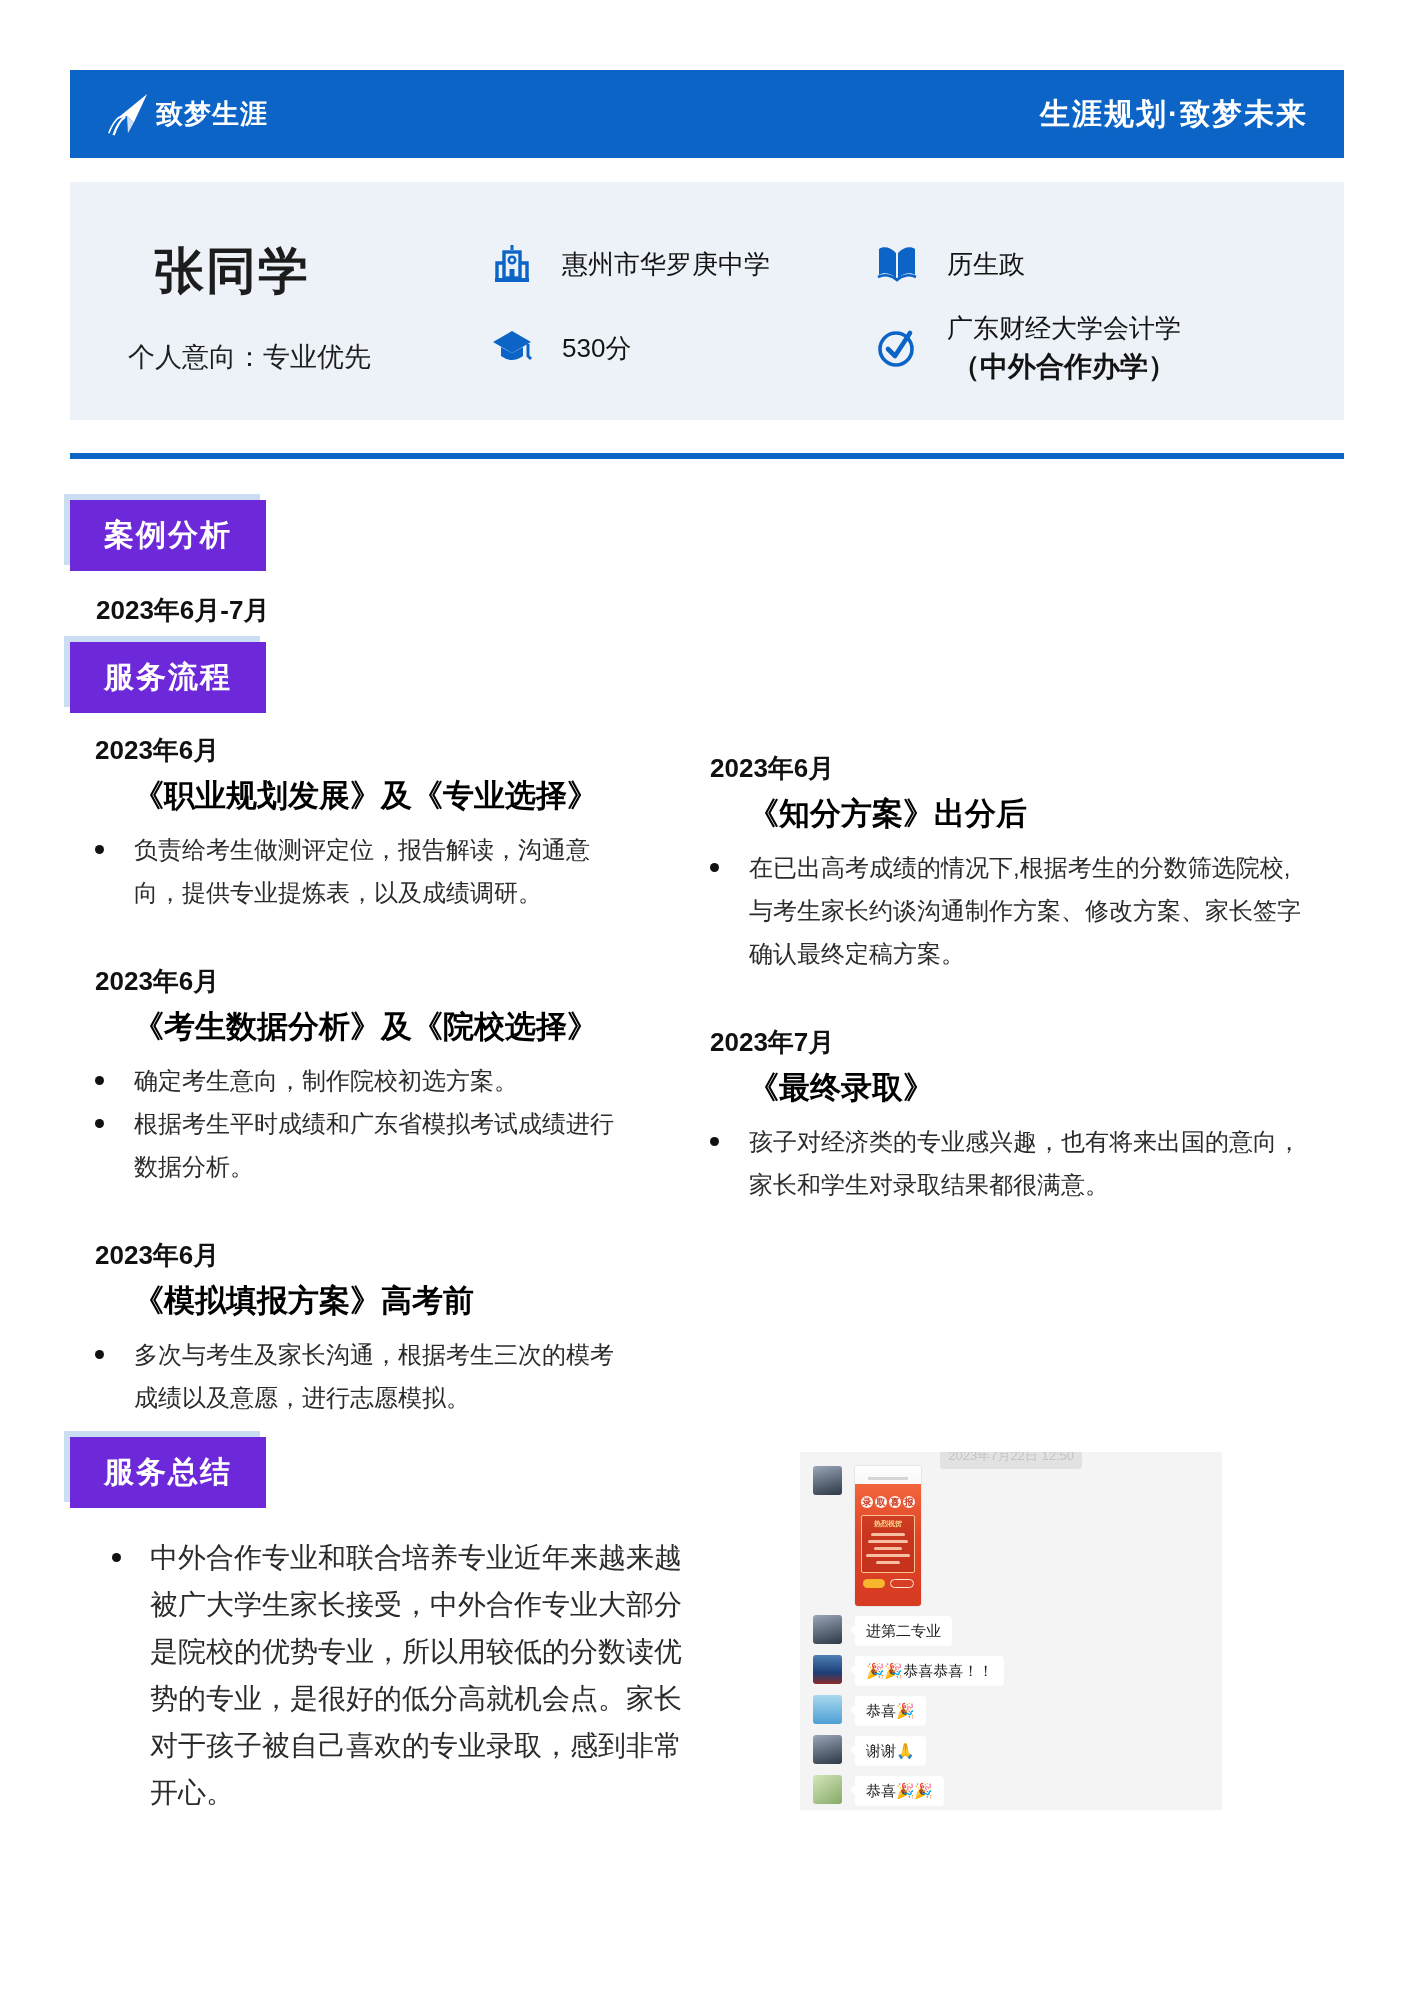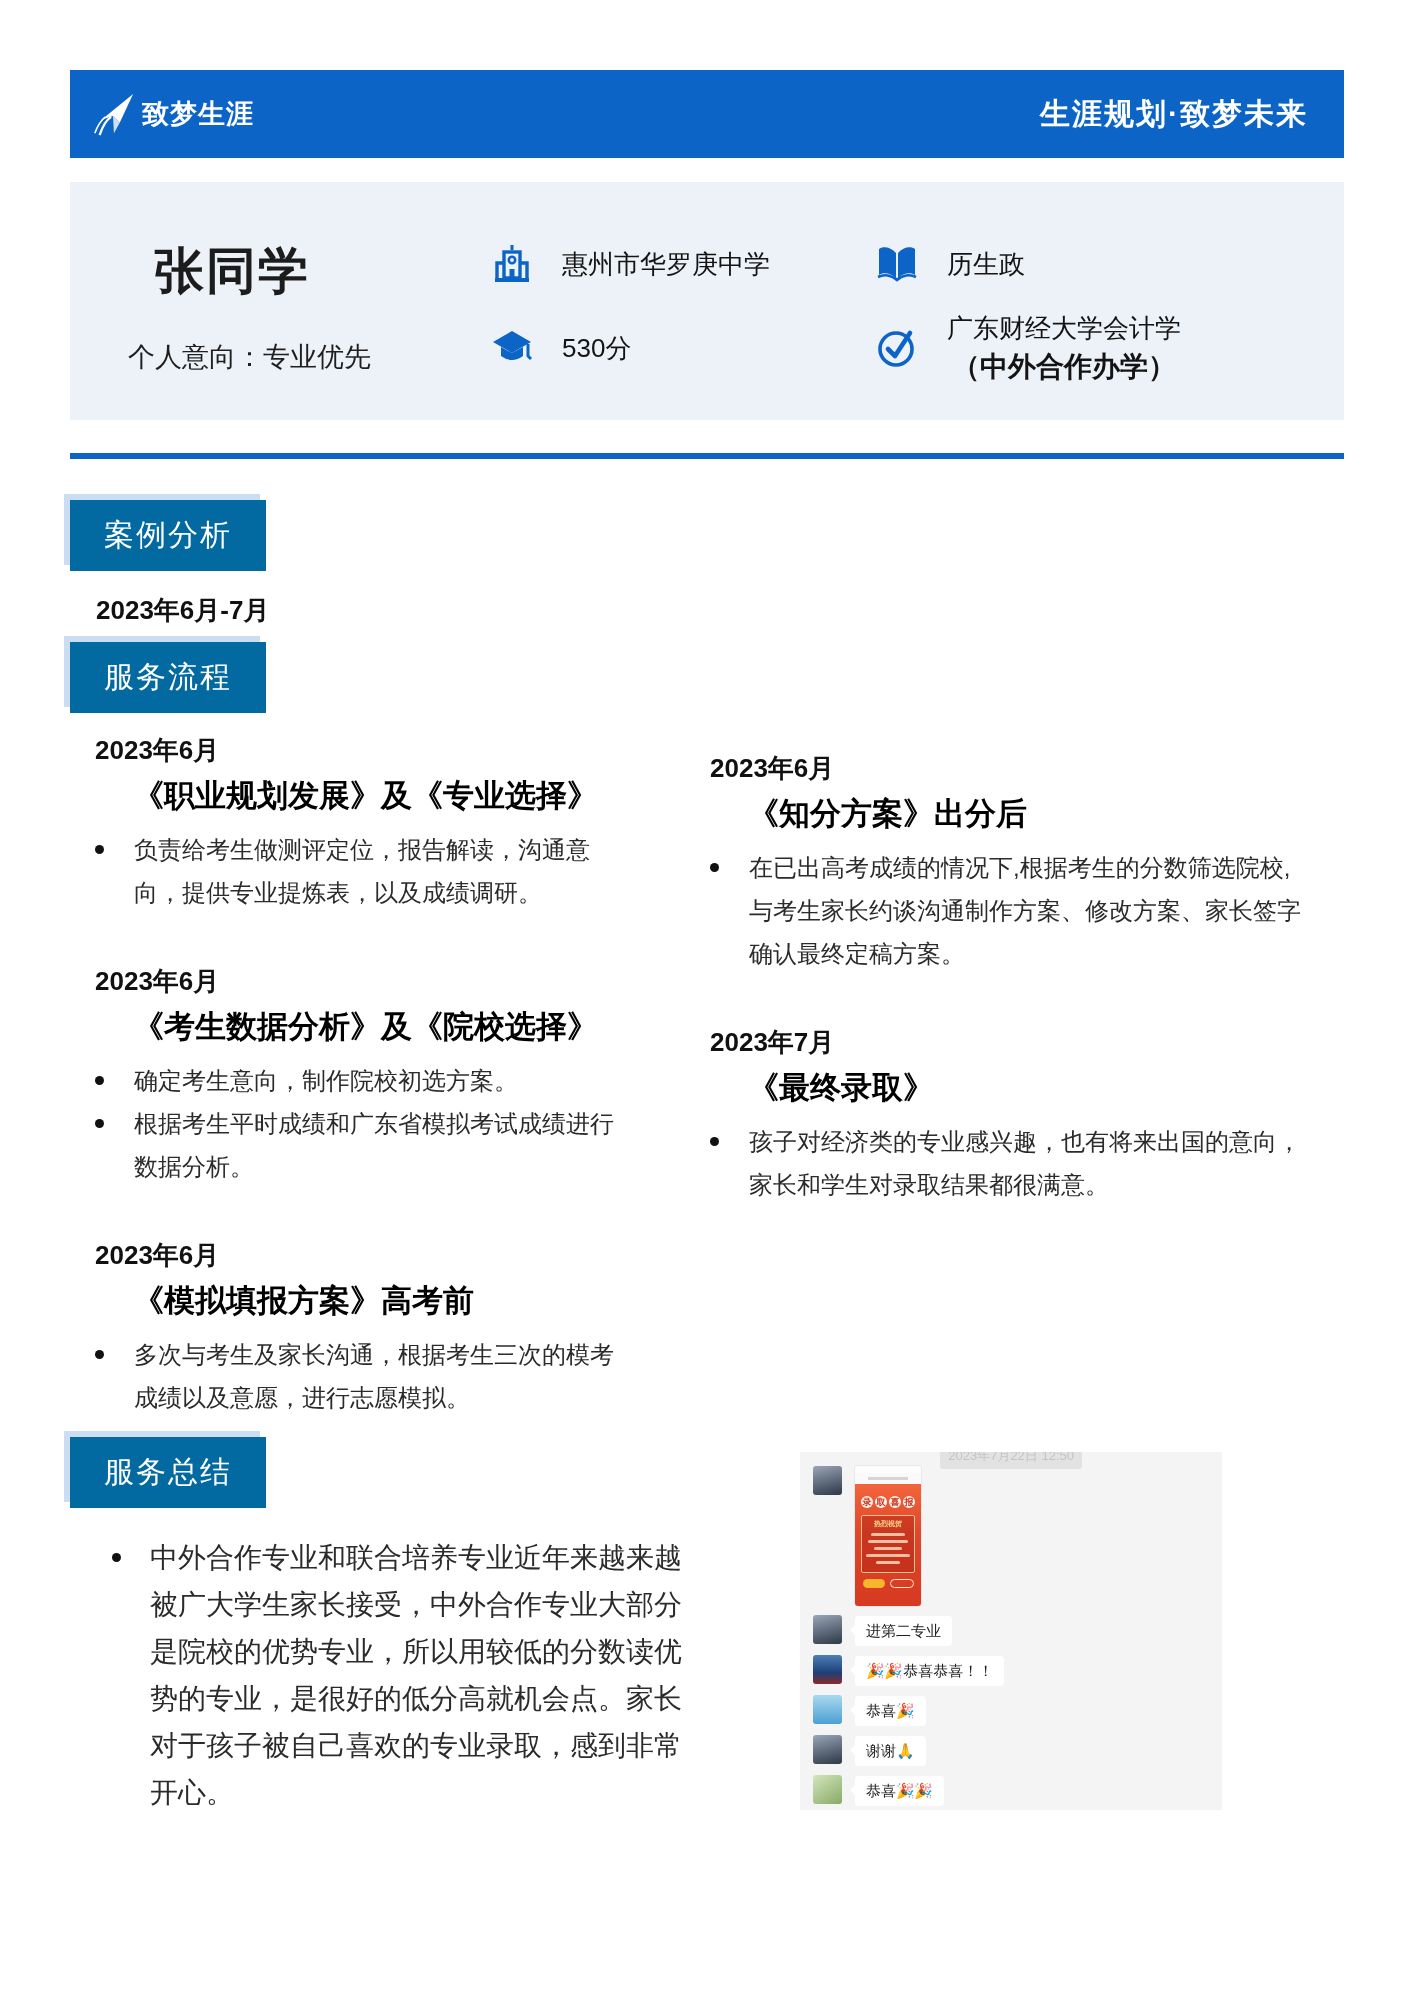--- a/index.html
+++ b/index.html
@@ -2,21 +2,21 @@
 <html><head>
 <meta charset="utf-8">
 <style>
   * { margin:0; padding:0; box-sizing:border-box; }
   html,body { width:1414px; height:2000px; background:#ffffff; overflow:hidden;
     font-family:"Liberation Sans","DejaVu Sans",sans-serif; color:#222; }
   .page { position:relative; width:1414px; height:2000px; padding:0 70px; }
 
   
   .topbar { margin-top:70px; height:88px; background:#0B64C6; display:flex;
-    align-items:center; justify-content:space-between; padding:0 36px 0 20px; }
+    align-items:center; justify-content:space-between; padding:0 36px 0 34px; }
   .logo { display:flex; align-items:center; gap:6px; }
   .logo-icon svg { display:block; }
   .logo-text { color:#fff; font-size:27px; font-weight:bold; letter-spacing:1px; }
   .slogan { color:#fff; font-size:30px; font-weight:bold; letter-spacing:2px; }
 
   
   .student-card { margin-top:24px; height:238px; background:#EDF2F8;
     display:flex; align-items:flex-start; padding:56px 26px 0 58px; }
   .name-col { width:360px; padding-left:26px; }
   .student-name { font-size:50px; font-weight:800; color:#1c1c1c; letter-spacing:2px; }
@@ -27,22 +27,22 @@
   .info-row + .info-row { margin-top:32px; }
   .info-row .ic { width:48px; height:48px; flex:0 0 48px; display:flex;
     align-items:center; justify-content:center; }
   .info-text { font-size:26px; color:#141414; font-weight:500; }
   .uni-note { font-size:28px; color:#141414; text-align:center; margin-top:2px;font-weight:bold; }
 
   
   .divider { margin-top:33px; height:6px; background:#0B64C6; }
 
   
-  .badge { display:inline-block; background:#0369a1; color:#fff; font-size:30px;
-    font-weight:normal; letter-spacing:2px; padding:15px 34px;
+  .badge { display:inline-block; background:#6d28d9; color:#fff; font-size:30px;
+    font-weight:bold; letter-spacing:2px; padding:15px 34px;
     box-shadow:-6px -6px 0 #CBDDF2; }
 
   
   .brow { display:flex; }
   .dot { width:9px; height:9px; border-radius:50%; background:#111;
     flex:0 0 9px; margin-top:17px; }
   .sec-date { font-size:26px; font-weight:bold; color:#111; }
   .case { margin-top:41px; }
   .case .sec-date { margin-top:22px; margin-left:26px; }
   .case-par { margin-top:14px; margin-left:40px; }

